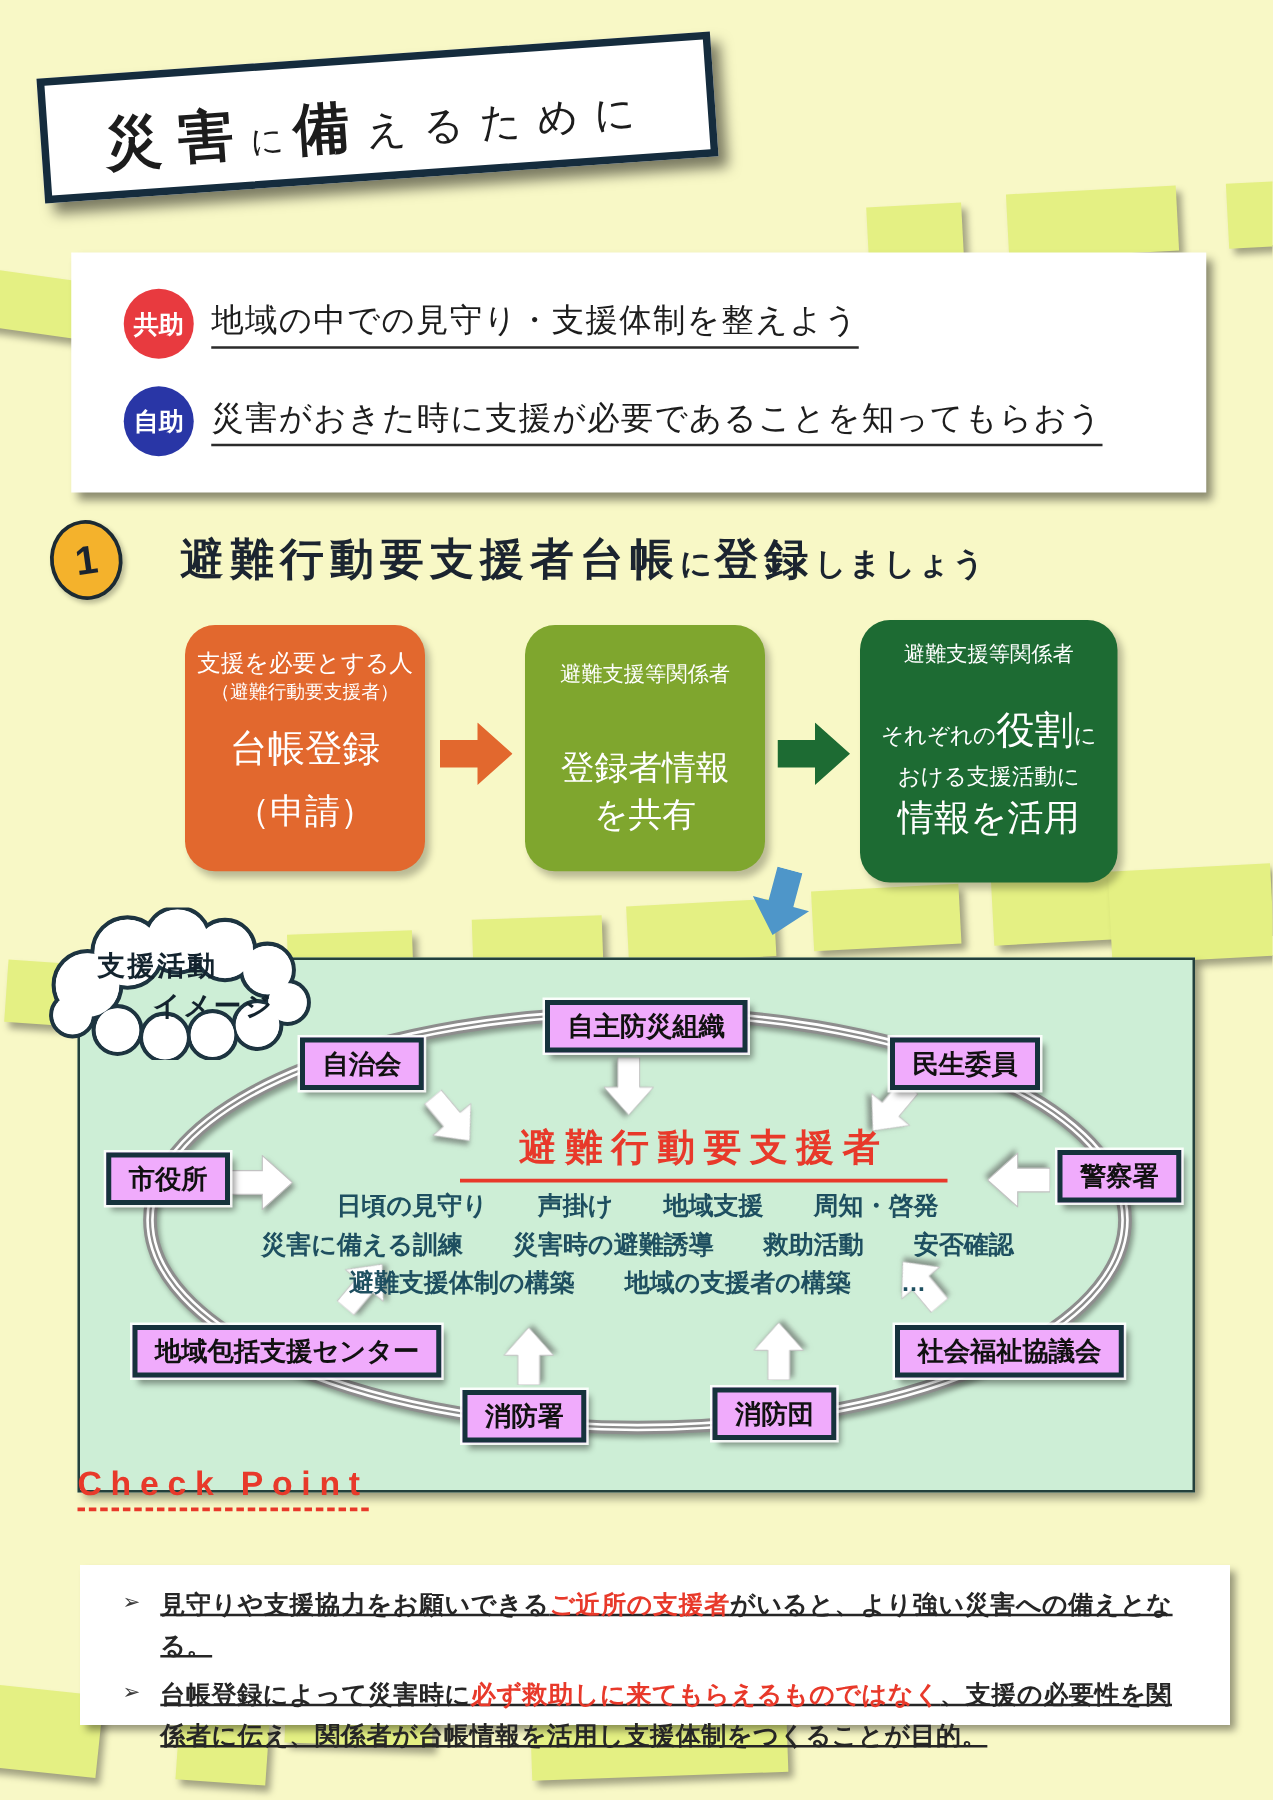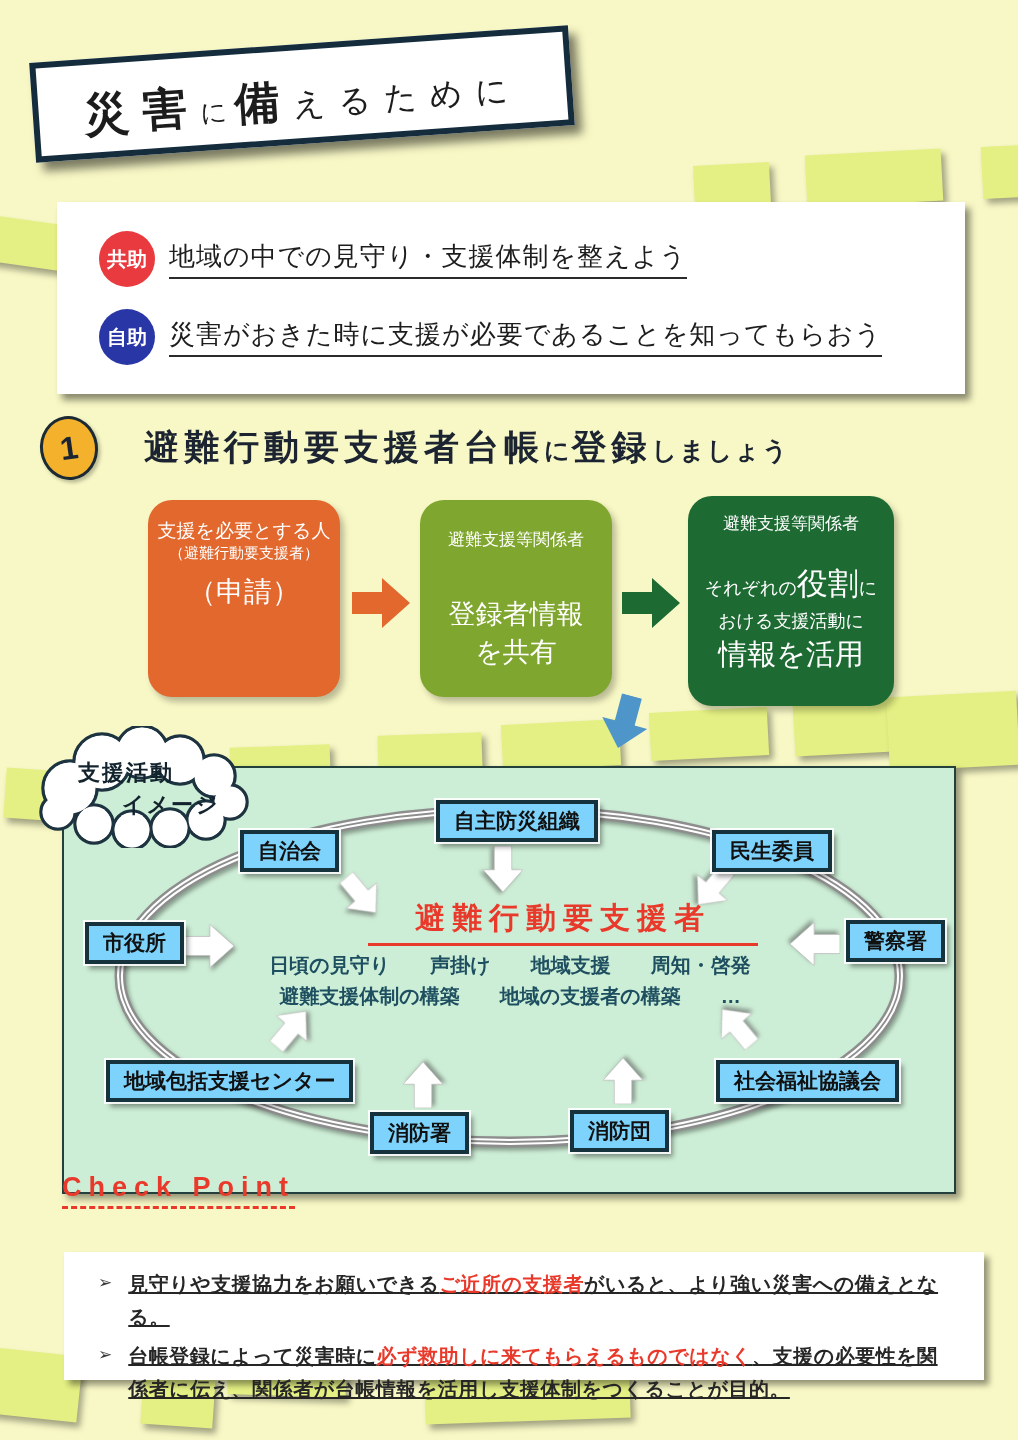--- a/index.html
+++ b/index.html
@@ -91,21 +91,21 @@
     box-shadow:5px 5px 7px rgba(0,0,0,.4);z-index:1;box-sizing:border-box;
   }
   #ring{position:absolute;left:62px;top:766px;width:894px;height:428px;z-index:1;
         filter:drop-shadow(2px 3px 2px rgba(0,0,0,.35));}
   #cloud{position:absolute;left:30px;top:726px;width:228px;height:122px;z-index:5;}
   #cloud svg{position:absolute;left:0;top:0;}
   .cloud-text{position:absolute;font-weight:bold;color:#13232e;font-size:22px;letter-spacing:2px;}
   #cloud-l1{left:48px;top:32px;}
   #cloud-l2{left:92px;top:64px;}
   .node{
-    position:absolute;background:#7dd3fc;border:4px solid #16323c;
+    position:absolute;background:#f0abfc;border:4px solid #16323c;
     padding:3px 14px;font-size:21px;font-weight:bold;color:#111;
     white-space:nowrap;z-index:3;
     box-shadow:0 0 0 2px rgba(255,255,255,.9),4px 5px 5px rgba(0,0,0,.4);
   }
   .warrow{position:absolute;z-index:2;filter:drop-shadow(2px 3px 2px rgba(80,80,80,.55));}
   #center-title{
     position:absolute;left:368px;top:898px;width:390px;text-align:center;
     font-size:30px;font-weight:bold;color:#e8392a;letter-spacing:7px;
     border-bottom:3px solid #e8392a;padding-bottom:4px;z-index:2;
   }
@@ -170,20 +170,21 @@
 <div id="sec-heading">
   <span class="h-xl">避難行動要支援者台帳</span>
   <span class="h-sm">に</span>
   <span class="h-xl">登録</span>
   <span class="h-sm">しましょう</span>
 </div>
 
 <div class="fbox" id="fbox1">
   <div class="f1-l1">支援を必要とする人</div>
   <div class="f1-l2">（避難行動要支援者）</div>
+  <div class="f1-l3">台帳登録</div>
   <div class="f1-l4">（申請）</div>
 </div>
 <svg class="flow-arrow" style="left:352px;top:578px;" width="58" height="50" viewBox="0 0 58 50">
   <polygon points="0,14 30,14 30,0 58,25 30,50 30,36 0,36" fill="#e2682e"></polygon>
 </svg>
 <div class="fbox" id="fbox2">
   <div class="f2-h">避難支援等関係者</div>
   <div class="f2-main">
     <div>登録者情報</div>
     <div>を共有</div>
@@ -279,20 +280,21 @@
 <svg class="warrow" style="left:400px;top:1064px;transform:rotate(-90deg);" width="46" height="42" viewBox="0 0 58 50">
     <polygon points="0,14 30,14 30,0 58,25 30,50 30,36 0,36" fill="#ffffff" stroke="#c2c2c2" stroke-width="1"></polygon>
   </svg>
 <svg class="warrow" style="left:600px;top:1060px;transform:rotate(-90deg);" width="46" height="42" viewBox="0 0 58 50">
     <polygon points="0,14 30,14 30,0 58,25 30,50 30,36 0,36" fill="#ffffff" stroke="#c2c2c2" stroke-width="1"></polygon>
   </svg>
 
 <div id="center-title">避難行動要支援者</div>
 <div id="center-lines">
   <div>日頃の見守り　　声掛け　　地域支援　　周知・啓発</div>
+  <div>災害に備える訓練　　災害時の避難誘導　　救助活動　　安否確認</div>
   <div>避難支援体制の構築　　地域の支援者の構築　　…</div>
 </div>
 
 <div id="cp-title">Check Point</div>
 <div id="cp-box">
   <div class="cp-row">
     <span class="cp-marker">➢</span>
     <span class="cp-text"><span>見守りや支援協力をお願いできる</span><span class="seg-red">ご近所の支援者</span><span>がいると、より強い災害への備えとなる。</span></span>
   </div>
   <div class="cp-row">

